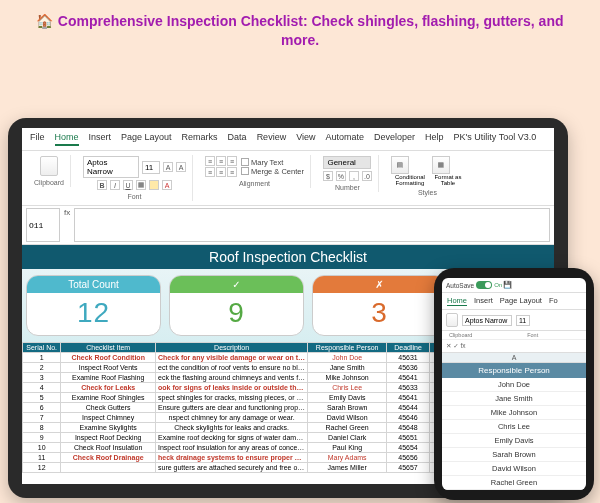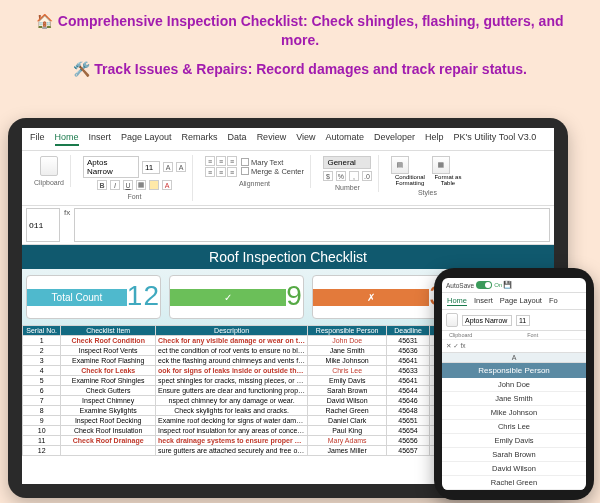--- a/index.html
+++ b/index.html
@@ -85,22 +85,22 @@
     color:#fff; text-align:center;
     font-size:14px; font-weight:500;
     padding:4px 0;
   }
   .dash {
     display:flex; gap:8px; padding:6px 4px;
     background: linear-gradient(#e8f4f6,#d7eef1);
   }
   .card {
     flex:1; background:#fff; border:1px solid #ccc;
-    border-radius:4px; overflow:hidden;
-    display:flex; flex-direction:row; align-items:center;
+    border-radius:12px; overflow:hidden;
+    display:flex; flex-direction:column; align-items:center;
     min-width:0;
   }
   .card-h { width:100%; text-align:center; color:#fff; font-size:10px; padding:3px 0;font-weight:500;}
   .h-blue{background:#4fb9cd;} .h-green{background:#6bbf59;} .h-orange{background:#e37a3b;} .h-dk{background:#5aa86b;}
   .card-v { font-size:28px; font-weight:300; padding:4px 0 6px; letter-spacing:1px;}
   .v-blue{color:#3fa9bf;} .v-green{color:#55a944;} .v-orange{color:#d96a2c;} .v-dk{color:#4a9a58;}
   .grid {
     width:100%; border-collapse:collapse; font-size:7px;
     table-layout:fixed;
   }
@@ -137,24 +137,20 @@
   .phdr{background:#5b8aa3;color:#fff;text-align:center;font-size:8px;padding:3px;}
   .plist div{border-bottom:1px solid #eee;padding:2px 5px;font-size:7.5px;text-align:center;color:#333;}
 </style>
 </head>
 <body>
 
 <div class="promo">
   <div class="promo-line">
     <span>🏠</span>
     <span>Comprehensive Inspection Checklist: Check shingles, flashing, gutters, and more.</span>
-  </div>
-  <div class="promo-line promo-sub">
-    <span>🛠️</span>
-    <span>Track Issues &amp; Repairs: Record damages and track repair status.</span>
   </div>
 </div>
 
 <div class="tablet">
   <div class="screen">
 
     <div class="menubar">
       <span>File</span>
       <span class="active">Home</span>
       <span>Insert</span>

